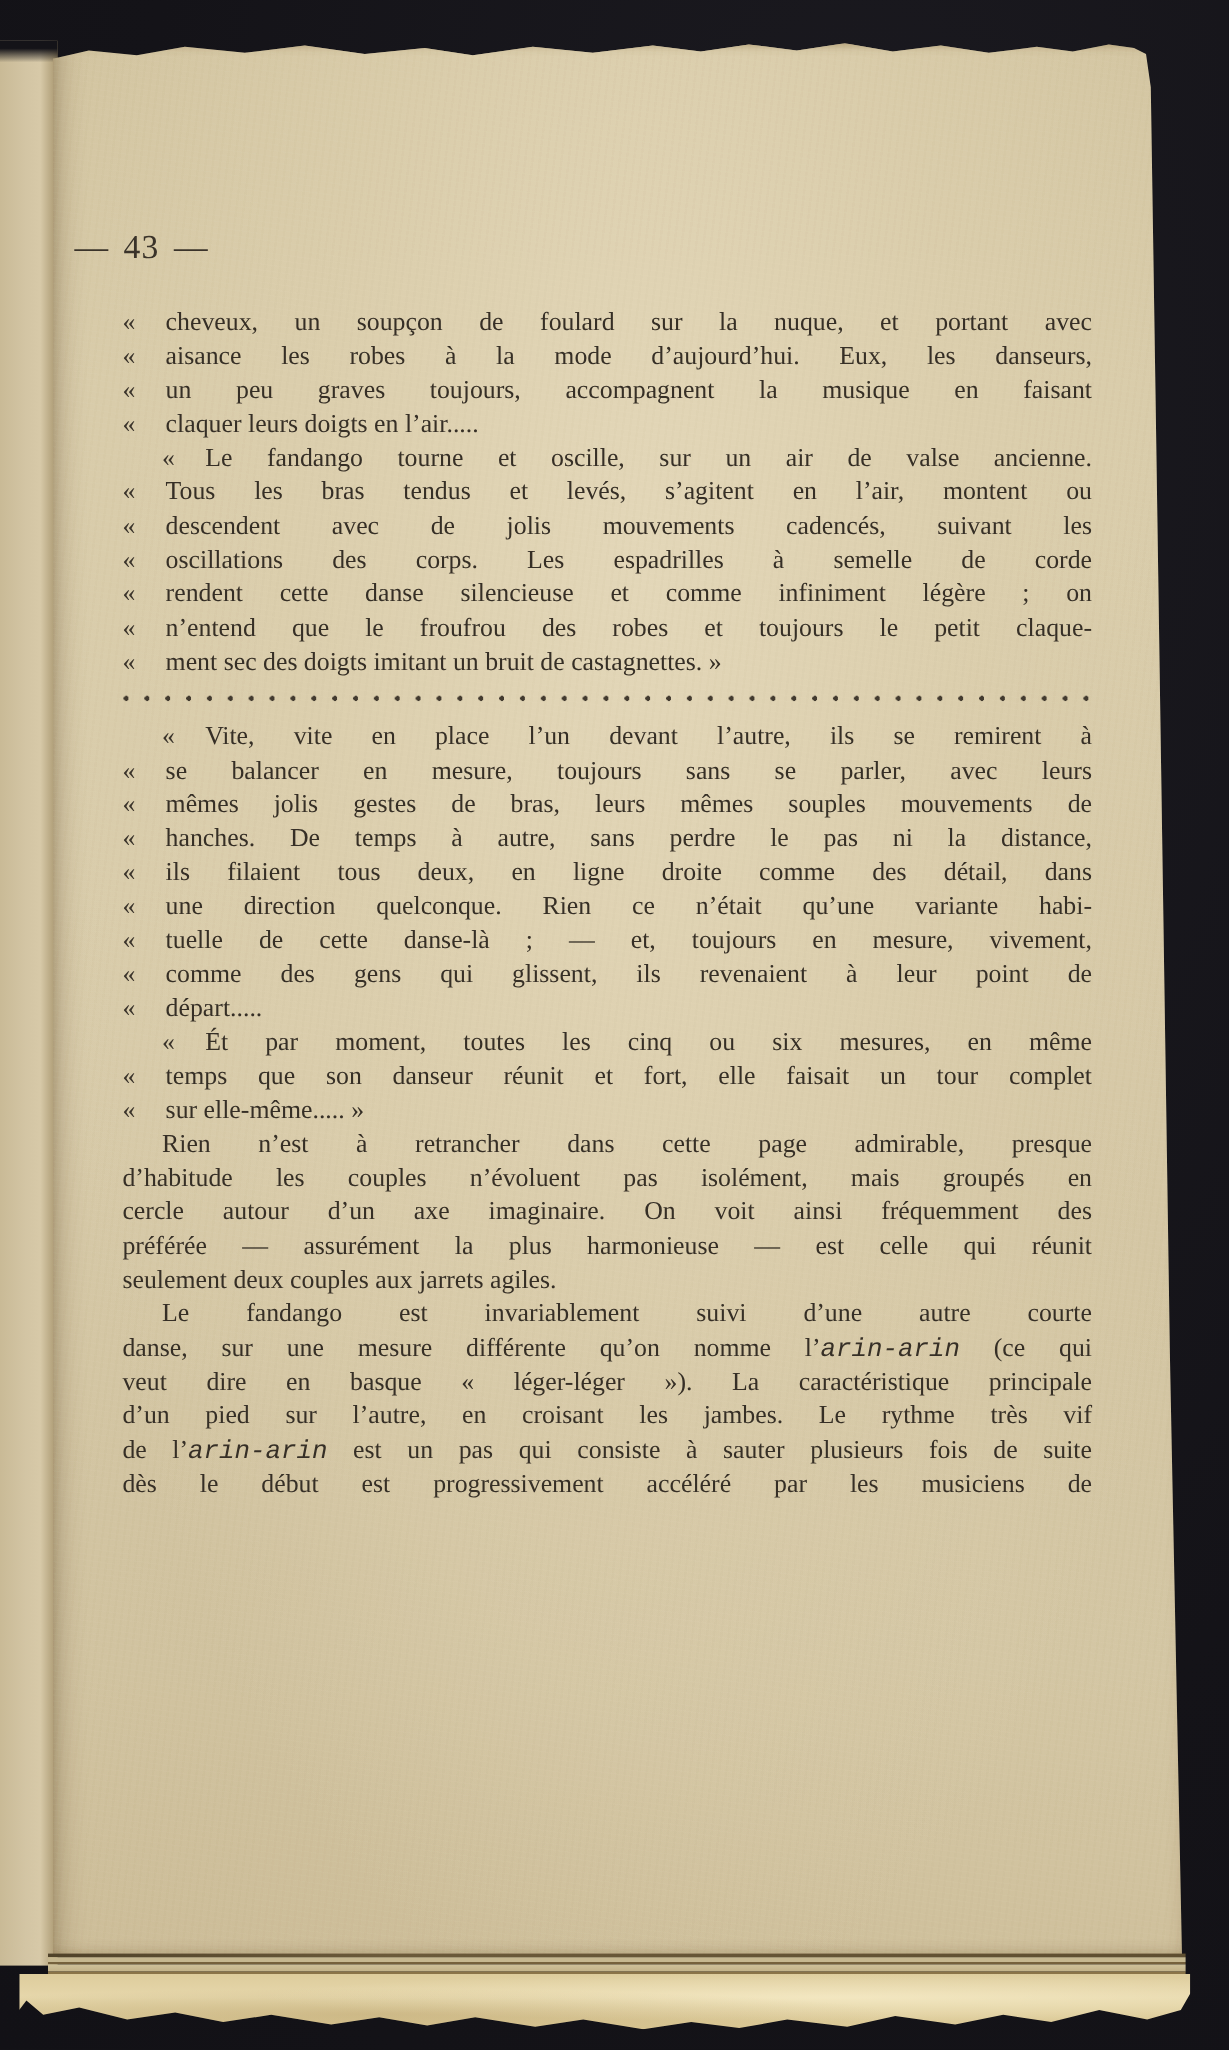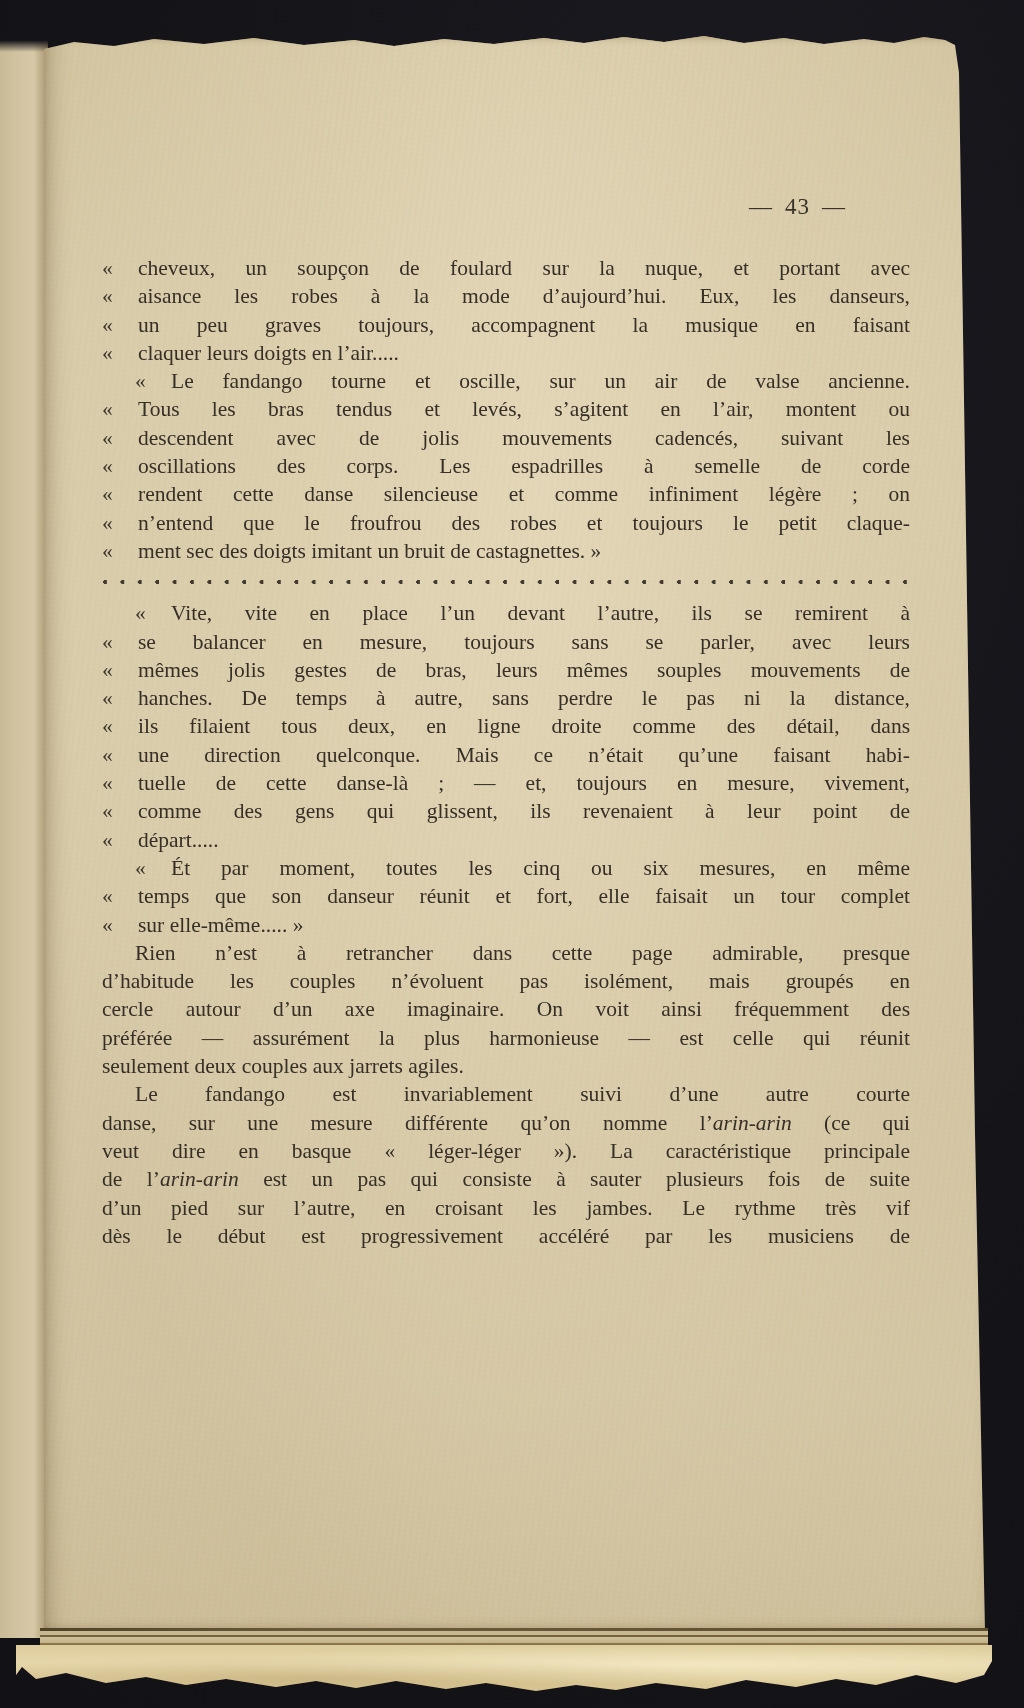--- a/index.html
+++ b/index.html
@@ -22,35 +22,35 @@
     box-shadow:inset 0 7px 9px -4px rgba(122,95,48,.55),
                inset 16px 0 22px -12px rgba(95,75,42,.40),
                inset -10px 0 14px -8px rgba(120,98,58,.35),
                inset 0 -8px 12px -8px rgba(120,98,58,.35);}
   .grain{position:absolute;inset:0;pointer-events:none;opacity:.5;background:
     repeating-linear-gradient(97deg, rgba(140,118,78,.045) 0 2px, rgba(0,0,0,0) 2px 6px),
     repeating-linear-gradient(8deg, rgba(255,250,232,.05) 0 1px, rgba(0,0,0,0) 1px 5px);}
   
   .text-block{position:absolute;left:58px;top:160px;width:808px;color:#362f26;
     font-size:21.5px;line-height:28.3px;}
-  .pg-header{height:28px;margin-bottom:33px;text-align:right;
-    transform:translateX(-52px);font-size:23px;color:#3a332a;letter-spacing:1px;}
+  .pg-header{height:28px;margin-bottom:33px;text-align:left;
+    transform:translateX(-52px);font-size:28px;color:#3a332a;letter-spacing:1px;}
   .pg-header .dash{margin:0 12px;}
   .line{display:flex;height:28.3px;white-space:nowrap;}
   .q{flex:0 0 36px;width:36px;color:#3b342b;}
   .line.indent .q{margin-left:33px;}
   .txt{flex:1 1 auto;text-align:justify;text-align-last:justify;white-space:normal;}
   .line.endline .txt{text-align-last:left;}
   .line.plain .txt{flex-basis:100%;}
   .line.pindent .txt{text-indent:33px;}
   .dotsrow{height:34px;display:flex;align-items:center;}
   .dotsrow .dots{height:6px;width:100%;
     background:radial-gradient(circle 2.1px at 3px 3px,#423a2f 98%,rgba(0,0,0,0) 100%);
     background-size:17.4px 6px;background-repeat:repeat-x;}
-  .txt i{font-style:italic;}
+  .txt i{font-style:italic;font-family:Liberation Mono, monospace;}
   
   .stack{position:absolute;left:40px;top:1628px;width:948px;}
   .edge1{height:3px;background:linear-gradient(90deg,#4f4229 0%,#6b5a3a 30%,#5e4e30 100%);}
   .edge2{height:4px;background:#c6b890;}
   .edge3{height:2px;background:#75613c;}
   .edge4{height:6px;background:linear-gradient(180deg,#cfc19a,#c2b288);}
   .edge5{height:3px;background:#8a7448;}
   
   .deckle{position:absolute;left:16px;top:1645px;width:976px;height:48px;
     background:
@@ -135,21 +135,21 @@
           <div class="line">
             <span class="q">«</span>
             <span class="txt"><span>hanches. De temps à autre, sans perdre le pas ni la distance,</span></span>
           </div>
           <div class="line">
             <span class="q">«</span>
             <span class="txt"><span>ils filaient tous deux, en ligne droite comme des détail, dans</span></span>
           </div>
           <div class="line">
             <span class="q">«</span>
-            <span class="txt"><span>une direction quelconque. Mais ce n’était qu’une faisant habi-</span></span>
+            <span class="txt"><span>une direction quelconque. Rien ce n’était qu’une variante habi-</span></span>
           </div>
           <div class="line">
             <span class="q">«</span>
             <span class="txt"><span>tuelle de cette danse-là ; — et, toujours en mesure, vivement,</span></span>
           </div>
           <div class="line">
             <span class="q">«</span>
             <span class="txt"><span>comme des gens qui glissent, ils revenaient à leur point de</span></span>
           </div>
           <div class="line endline">
@@ -186,24 +186,24 @@
           <div class="line plain pindent">
             <span class="txt"><span>Le fandango est invariablement suivi d’une autre courte</span></span>
           </div>
           <div class="line plain">
             <span class="txt"><span>danse, sur une mesure différente qu’on nomme l’</span><i>arin-arin</i><span> (ce qui</span></span>
           </div>
           <div class="line plain">
             <span class="txt"><span>veut dire en basque « léger-léger »). La caractéristique principale</span></span>
           </div>
           <div class="line plain">
+            <span class="txt"><span>d’un pied sur l’autre, en croisant les jambes. Le rythme très vif</span></span>
+          </div>
+          <div class="line plain">
             <span class="txt"><span>de l’</span><i>arin-arin</i><span> est un pas qui consiste à sauter plusieurs fois de suite</span></span>
-          </div>
-          <div class="line plain">
-            <span class="txt"><span>d’un pied sur l’autre, en croisant les jambes. Le rythme très vif</span></span>
           </div>
           <div class="line plain">
             <span class="txt"><span>dès le début est progressivement accéléré par les musiciens de</span></span>
           </div>
         </div>
     </div>
   </div>
 
   <div class="stack">
     <div class="edge1"></div>

